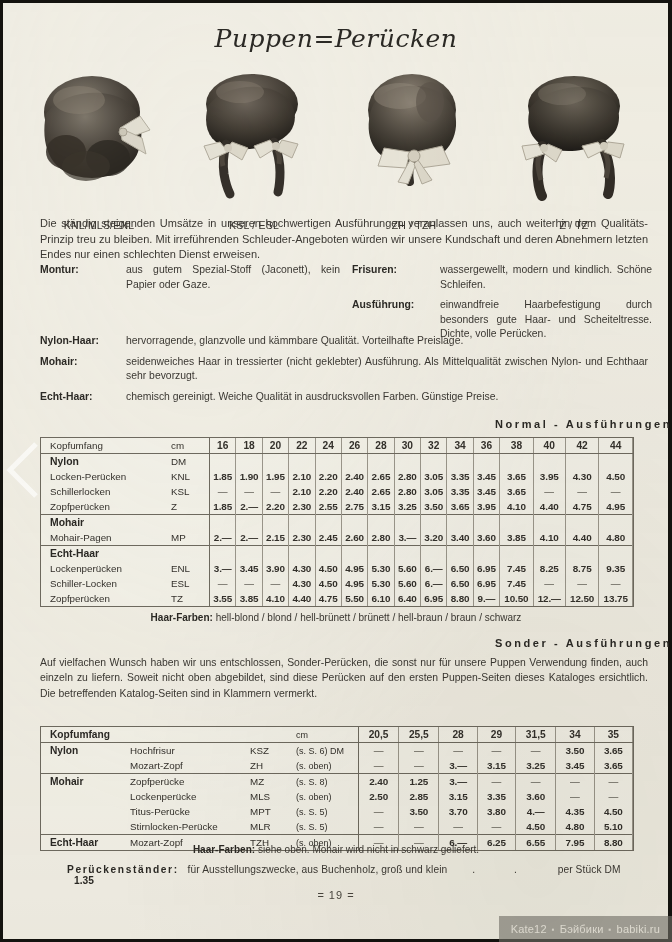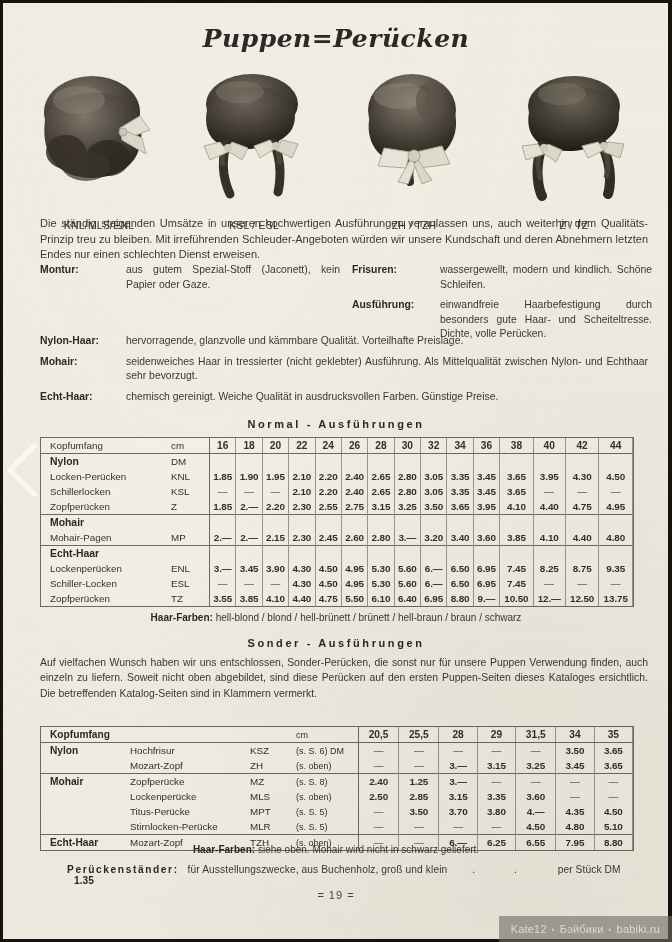--- a/index.html
+++ b/index.html
@@ -15,21 +15,21 @@
     content:"";position:absolute;inset:0;pointer-events:none;
     background:
       radial-gradient(ellipse at 30% 20%, rgba(255,255,255,.45), rgba(255,255,255,0) 60%),
       radial-gradient(ellipse at 80% 90%, rgba(150,142,120,.20), rgba(0,0,0,0) 55%),
       linear-gradient(180deg, rgba(245,243,235,.6), rgba(228,224,210,.45));
     mix-blend-mode:multiply;opacity:.55;
   }
   .edge-dark{position:absolute;background:#14130f;}
   .page-title{
     position:absolute;left:0;right:0;top:24px;text-align:center;
-    font-family:"DejaVu Serif", serif;font-style:italic;font-weight:700;
+    font-family:"DejaVu Serif", serif;font-style:italic;font-weight:400;
     font-size:25px;letter-spacing:.5px;color:#2b2925;
   }
   
   .photos{position:absolute;left:24px;right:18px;top:66px;height:145px;}
   .photo-cell{position:absolute;top:0;height:145px;text-align:center;}
   .wig{position:absolute;left:50%;transform:translateX(-50%);top:0;}
   .cap-label{
     position:absolute;bottom:-20px;left:0;right:0;text-align:center;
     font-size:10.5px;letter-spacing:.2px;color:#35322d;
   }
@@ -43,21 +43,21 @@
   .defterm{font-weight:bold;flex:0 0 auto;color:#2c2a26;}
   .defbody{flex:1 1 auto;text-align:justify;}
   .defL{left:40px;width:300px;top:263px;}
   .defL .defterm{width:86px;}
   .defR{left:352px;width:300px;top:263px;}
   .defR .defterm{width:88px;}
   .deffull{position:absolute;left:40px;right:24px;top:334px;}
   .deffull .defterm{width:86px;}
   
   .sec-head{
-    position:absolute;left:0;right:0;text-align:center;font-weight:bold;
+    position:absolute;left:0;right:0;text-align:right;font-weight:bold;
     font-size:11px;letter-spacing:2.6px;color:#2b2925;
   }
   
   .tblwrap{position:absolute;border:1px solid #6f6b61;background:rgba(255,255,255,.20);}
   table{border-collapse:collapse;width:100%;font-size:9.8px;color:#34312c;}
   td,th{padding:0;font-weight:normal;}
   .t1 td{height:15px;border-right:1px solid #9c988e;text-align:center;white-space:nowrap;}
   .t1 td.lbl{text-align:left;padding-left:9px;border-right:none;}
   .t1 td.code{text-align:left;padding-left:3px;border-right:1px solid #6f6b61;}
   .t1 tr.rule-b td{border-bottom:1px solid #6f6b61;}

